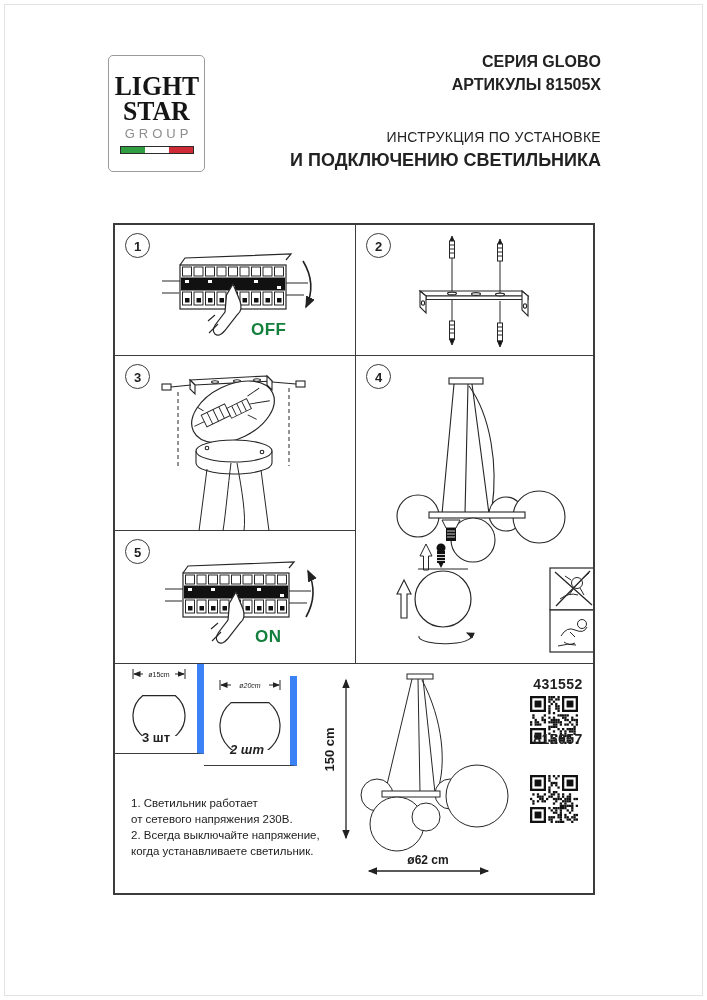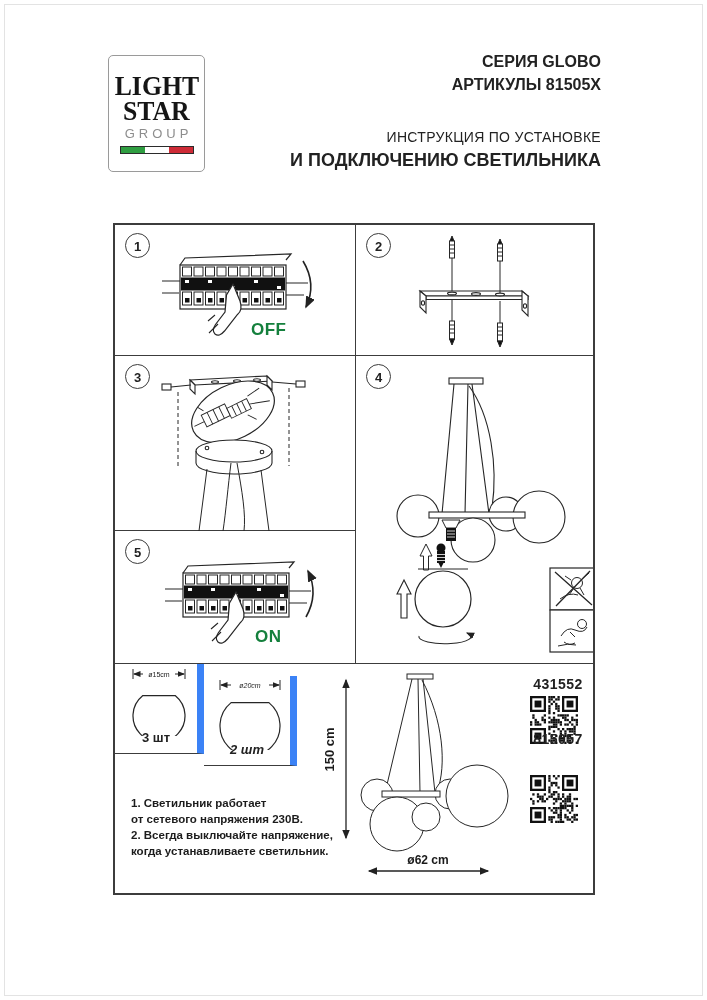--- a/index.html
+++ b/index.html
@@ -36,21 +36,21 @@
 
   .step-num{position:absolute;left:10px;top:8px;width:25px;height:25px;border:1.3px solid #3c3c3c;
         border-radius:50%;text-align:center;line-height:25px;font-size:13px;font-weight:bold;color:#222;box-sizing:border-box;}
   .switch-label{position:absolute;font-size:17px;font-weight:bold;color:#15803d;letter-spacing:0.5px;}
 
   .panel svg, .part-box svg{position:absolute;left:0;top:0;}
   svg text{font-family:"Liberation Sans",sans-serif;}
 
   .qty-label{position:absolute;bottom:8px;width:100%;text-align:center;font-size:13px;font-weight:bold;color:#222;}
 
-  .notes{position:absolute;left:16px;top:570px;font-size:11.5px;line-height:16px;color:#1c1c1c;font-weight:700;}
+  .notes{position:absolute;left:16px;top:570px;font-size:11.5px;line-height:16px;color:#1c1c1c;font-weight:400;}
 
   .dim-height{position:absolute;left:186px;top:517px;width:56px;text-align:center;font-size:13px;font-weight:bold;
         transform:rotate(-90deg);color:#1a1a1a;}
   .dim-width{position:absolute;left:278px;top:628px;width:70px;text-align:center;font-size:12px;font-weight:bold;color:#1a1a1a;}
 
   .code-label{position:absolute;width:64px;text-align:center;font-size:14px;font-weight:bold;color:#222;letter-spacing:0.5px;}
   .code1{left:411px;top:451px;}
   .code2{left:411px;top:506px;}
   .qr{position:absolute;width:48px;height:48px;}
   .qr1{left:415px;top:471px;}

